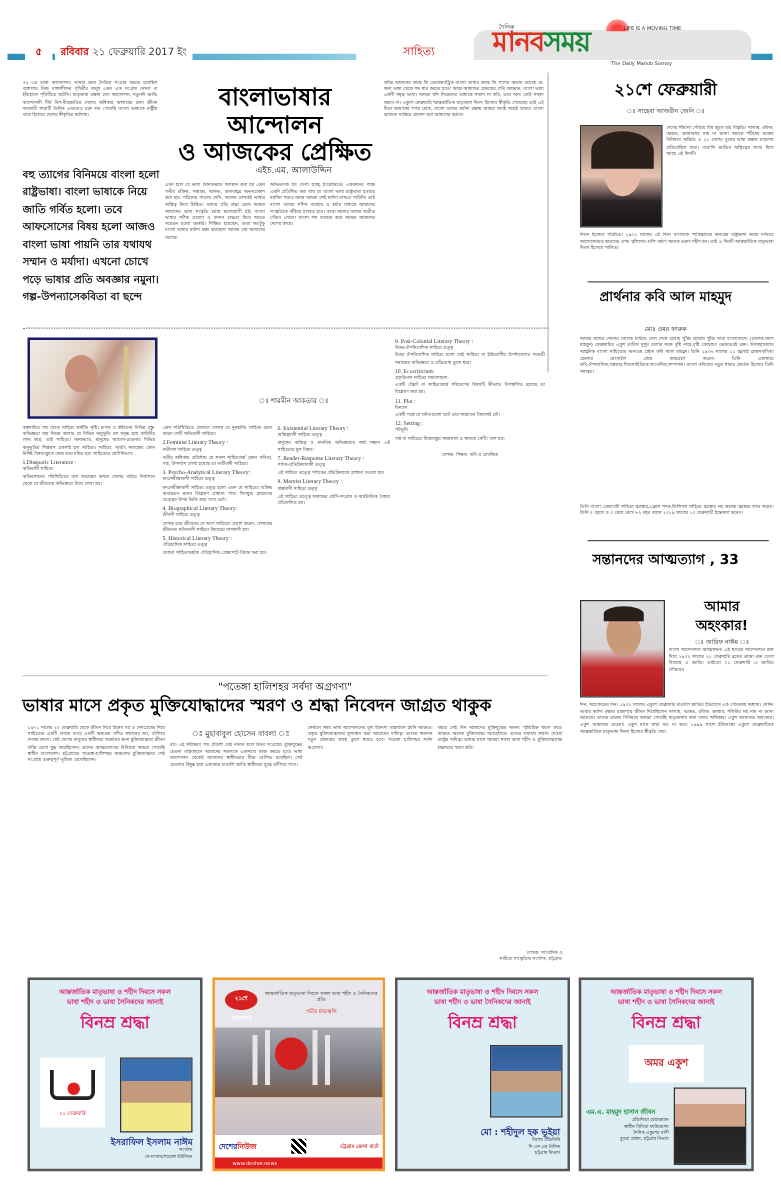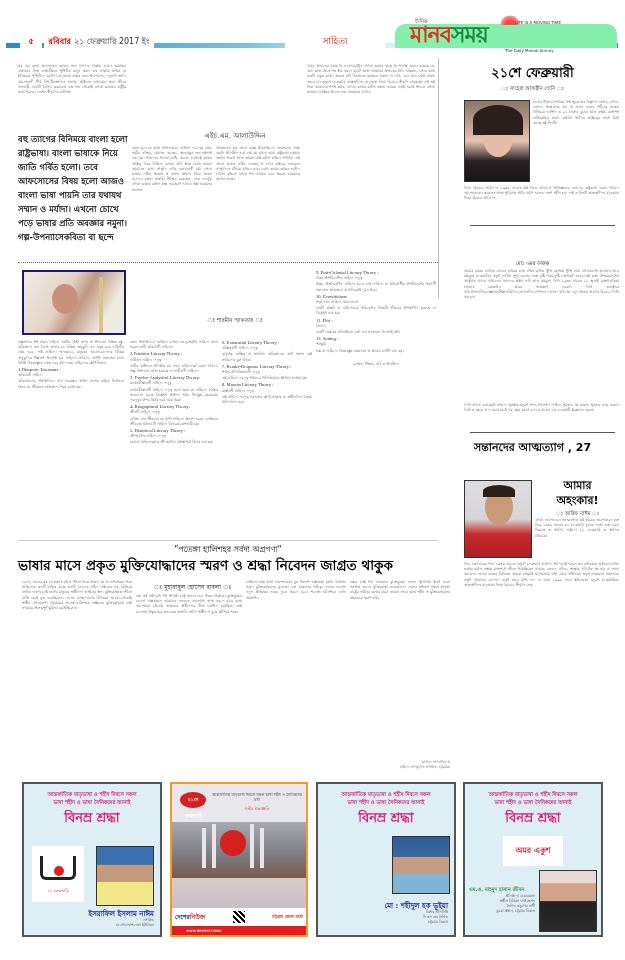--- a/index.html
+++ b/index.html
@@ -6,21 +6,21 @@
 html,body{width:625px;height:960px;background:#fff;overflow:hidden}
 body{font-family:"DejaVu Sans",sans-serif;color:#111;position:relative}
 .abs{position:absolute}
 .hdr{left:0;top:22px;width:625px;height:30px}
 .hdr-line{left:6px;top:43px;width:612px;height:5px;background:linear-gradient(90deg,#2a8fb8,#7cc4de 40%,#e9f6fb 60%,#2a8fb8)}
 .hdr-pill{background:#fff;border-radius:10px 10px 0 0;height:22px;top:30px;font-size:8px;display:flex;align-items:center;justify-content:center}
 .pg{left:20px;width:22px;color:#c00;font-weight:bold}
 .date{left:44px;width:110px;color:#c00}
 .date b{color:#c00;margin-right:3px}
 .sec{left:285px;width:100px;color:#c00;font-size:9px}
-.logo{left:395px;top:24px;width:222px;height:24px;background:#86efac;border-radius:10px 10px 0 0}
+.logo{left:379px;top:24px;width:222px;height:24px;background:#e5e5e5;border-radius:10px 10px 0 0}
 .logo-main{position:absolute;left:15px;top:-2px;font-size:22px;font-weight:bold;color:#d32;letter-spacing:-1px;line-height:26px}
 .logo-main span{color:#1a8a3a}
 .logo-sub{position:absolute;left:110px;top:24px;font-size:4px;color:#333}
 .logo-dainik{position:absolute;left:20px;top:-6px;font-size:5px;color:#333}
 .logo-tag{position:absolute;left:120px;top:-4px;font-size:4px;color:#333}
 .logo-sun{position:absolute;left:104px;top:-10px;width:22px;height:11px;border-radius:22px 22px 0 0;background:radial-gradient(circle at 50% 100%,#f44 30%,#f99 60%,transparent 62%)}
 .txt{font-size:3.6px;line-height:5.2px;color:#333;text-align:justify;overflow:hidden}
 .txt p{margin-bottom:1px}
 .lede{font-size:8.4px;line-height:14px;color:#111;font-weight:bold}
 .headline{font-weight:bold;text-align:center;color:#000;line-height:1.15}
@@ -50,38 +50,41 @@
   <div class="logo-sun"></div>
   <div class="logo-dainik">দৈনিক</div>
   <div class="logo-tag">LIFE IS A MOVING TIME</div>
   <div class="logo-main"><b>মানব</b><span>সময়</span></div>
   <div class="logo-sub">The Daily Manob Somoy</div>
 </div>
 
 <div class="abs txt" style="left:18px;top:64px;width:108px;height:60px">৫২ এর ভাষা আন্দোলন। ভাষার জন্য নৈতিক সংগ্রাম করতে হয়েছিল বাঙ্গালার নিজ বাঙ্গালীদের পৃথিবীর মানুষ এমন এক সংগ্রাম দেখল বা ইতিহাসে পৃথিবীতে ঘটেনি। মাতৃভাষা রক্ষায় যেন আন্দোলন, নতুনদি জাতি আন্দোলনী শীর্ষ বিশ-বীরজাতির দেশের অধিকার আদায়ের জন্য জীবন দানকারী সারাটি দৈনিক এভাবেও রক্ত দান পেয়েছি বাংলা ভাষাকে রাষ্ট্রীয় ভাষা হিসেবে দেশের স্বীকৃতির মর্যাদায়।</div>
 <div class="abs lede" style="left:18px;top:132px;width:110px;height:110px;overflow:hidden">বহু ত্যাগের বিনিময়ে বাংলা হলো রাষ্ট্রভাষা। বাংলা ভাষাকে নিয়ে জাতি গর্বিত হলো। তবে আফসোসের বিষয় হলো আজও বাংলা ভাষা পায়নি তার যথাযথ সম্মান ও মর্যাদা। এখনো চোখে পড়ে ভাষার প্রতি অবজ্ঞার নমুনা। গল্প-উপন্যাসেকবিতা বা ছন্দে বানান ভুল বোলা ভাষাকে ইংরেজির সাথে গুলিয়ে নিয়ে টাকি করা হয় বাংলিশ।</div>
 <div class="abs headline" style="left:135px;top:68px;width:170px;font-size:19px">
+  <div>বাংলাভাষার আন্দোলন</div>
+  <div>ও আজকের প্রেক্ষিত</div>
 </div>
 <div class="abs byline" style="left:160px;top:130px;width:150px;font-size:7px">এইচ.এম. আলাউদ্দিন</div>
 <div class="abs txt" style="left:132px;top:146px;width:80px;height:100px">এমন হলে যে ভাষা দৈনিকভাবে অপমান করা হয় এমন গভীর রক্তিম, সামাজ, অসভ্য, জলবায়ুর অনন্যপ্রকাশ করা হয়। পত্রিকার পাতায় দেখি, অনেক লেখকই ভাষার অস্তিত্ব নিয়ে চিন্তিত। ভাষার প্রতি শ্রদ্ধা রেখে আমরা আমাদের ভাষা সংস্কৃতি চর্চায় মনোযোগী হই। বাংলা ভাষার সঠিক প্রয়োগ ও বানান শুদ্ধতা নিয়ে আরও সচেতন হওয়া জরুরি। শিক্ষিত হয়েছেন, তারা কতটুকু বাংলা ভাষার মর্যাদা রক্ষা করছেন? আবার প্রশ্ন আমাদের দেশের।</div>
 <div class="abs txt" style="left:216px;top:146px;width:84px;height:100px">অভিভাবক হয় গেলা হচ্ছে ইংরেজিতে। একজনের পক্ষে এমনি প্রতিষ্ঠিত করা যায় যে বাংলা ভাষা রাষ্ট্রভাষা হওয়ার বহুদিন পরেও আজ আমরা সেই মর্যাদা রাখতে পারিনি। তাই বাংলা ভাষার সঠিক ব্যবহার ও চর্চার মাধ্যমে আমাদের সংস্কৃতিকে বাঁচিয়ে রাখতে হবে। কথ্যে আমার ভাষার অতীত গৌরব এখনো বাংলা শব্দ ব্যবহার করে আমরা আমাদের দেশের কাছে।</div>
 <div class="abs txt" style="left:307px;top:64px;width:128px;height:183px">কবির আমাদের কাছে কি তেরকম্যাট্রিক বাংলা ভাষার কাছে কি পাশের অভাব রয়েছে যে, অন্য ভাষা থেকে শব্দ ধার করতে হবে? আজ আমাদের প্রজন্মের প্রতি আহ্বান, বাংলা ভাষা একটি সমৃদ্ধ ভাষা। আমরা যদি নিজেদের ভাষাকে সম্মান না করি, তবে অন্য কেউ সম্মান করবে না। একুশে ফেব্রুয়ারি আন্তর্জাতিক মাতৃভাষা দিবস হিসেবে স্বীকৃতি পেয়েছে। তাই এই দিনে আমাদের শপথ হোক, বাংলা ভাষার মর্যাদা রক্ষায় আমরা সবাই সচেষ্ট থাকব। বাংলা ভাষাকে সর্বস্তরে প্রচলন করা আমাদের কর্তব্য।</div>
 
 <div class="abs" style="left:438px;top:58px;width:1px;height:240px;border-left:1px solid #bbb"></div>
 <div class="abs headline" style="left:445px;top:66px;width:175px;font-size:13px">২১শে ফেব্রুয়ারী</div>
 <div class="abs byline" style="left:445px;top:85px;width:175px;font-size:5px">ঃ সাহেবা আজরীন জেনি ঃ</div>
 <div class="abs photo" style="left:464px;top:100px;width:66px;height:82px;background:linear-gradient(180deg,#8a7468 0%,#c9a898 35%,#e8c4b4 50%,#2a2226 75%,#181416 100%)">
   <div style="position:absolute;left:18px;top:16px;width:30px;height:40px;border-radius:50%;background:#e6bba8"></div>
   <div style="position:absolute;left:8px;top:4px;width:50px;height:30px;border-radius:50% 50% 0 0;background:#2b1f1c"></div>
 </div>
 <div class="abs txt" style="left:533px;top:100px;width:86px;height:84px">দেশের সীমানা পেরিয়ে বিশ্ব জুড়ে যার বিস্তৃতি। সালাম, রফিক, বরকত, জব্বারসহ নাম না জানা অনেক শহীদের রক্তের বিনিময়ে অর্জিত এ ২১ দেশের বুকের ভাষা রক্ষায় রাজপথ রাঙিয়েছিল যারা। বাঙালি জাতির অস্তিত্বের সাথে মিশে আছে এই দিনটি।</div>
 <div class="abs txt" style="left:464px;top:186px;width:155px;height:30px">দিবস হিসেবে পরিচিত। ১৯৫২ সালের এই দিনে বাংলাকে পাকিস্তানের অন্যতম রাষ্ট্রভাষা করার দাবিতে আন্দোলনরত ছাত্রদের ওপর পুলিশের গুলি বর্ষণে অনেক তরুণ শহীদ হন। তাই এ দিনটি আন্তর্জাতিক মাতৃভাষা দিবস হিসেবে পালিত।</div>
 <div class="abs rule" style="left:470px;top:225px;width:145px"></div>
 
 <div class="abs headline" style="left:445px;top:231px;width:175px;font-size:10.5px;line-height:14px">
+  <div>প্রার্থনার কবি আল মাহমুদ</div>
 </div>
 <div class="abs byline" style="left:445px;top:260px;width:175px;font-size:5px">মোঃ ওমর ফারুক</div>
 <div class="abs txt" style="left:464px;top:269px;width:155px;height:130px">আমার মায়ের সোনার নোলক হারিয়ে গেল শেষে হেথায় খুঁজি হোথায় খুঁজি সারা বাংলাদেশে। (নোলক,আল মাহমুদ) ফেব্রুয়ারির একুশ তারিখ দুপুর বেলার অক্ত বৃষ্টি নামে,বৃষ্টি কোথায়? বরকতেরই রক্ত। উপমহাদেশের আধুনিক বাংলা সাহিত্যের অন্যতম প্রধান কবি আল মাহমুদ। তিনি ১৯৩৬ সালের ১১ জুলাই ব্রাহ্মণবাড়িয়া জেলার মোড়াইল গ্রামে জন্মগ্রহণ করেন। তিনি একাধারে কবি,ঔপন্যাসিক,গল্পকার,শিশুসাহিত্যিক,সাংবাদিক,সম্পাদক। বাংলা কবিতায় নতুন ধারার প্রবর্তক হিসেবে তিনি সমাদৃত।</div>
 <div class="abs txt" style="left:464px;top:403px;width:155px;height:26px">তিনি বাংলা একাডেমী সাহিত্য পুরস্কার,একুশে পদক,ফিলিপস সাহিত্য পুরস্কার সহ অনেক পুরস্কার লাভ করেন। তিনি ৫ ছেলে ও ৩ মেয়ে রেখে ৮২ বছর বয়সে ২০১৯ সালের ১৫ ফেব্রুয়ারী ইন্তেকাল করেন।</div>
 <div class="abs rule" style="left:470px;top:432px;width:145px"></div>
 
 <div class="abs drule" style="left:18px;top:262px;width:420px"></div>
 
 <div class="abs photo" style="left:22px;top:270px;width:104px;height:65px;border:2px solid #1a1a6a;background:linear-gradient(120deg,#f1ece6 0%,#e2d2c4 40%,#c09684 55%,#f0ebe0 80%)">
   <div style="position:absolute;left:28px;top:12px;width:26px;height:30px;border-radius:50%;background:#c8907a"></div>
@@ -136,21 +139,21 @@
   <p style="font-family:'Liberation Serif',serif;font-size:4.6px">11. Plot :</p>
   <p>বিন্যাস</p>
   <p>একটি গল্পে যে ঘটনাগুলো ঘটে তার সাজানো বিন্যাসই প্লট।</p>
   <p style="font-family:'Liberation Serif',serif;font-size:4.6px">12. Setting :</p>
   <p>পটভূমি</p>
   <p>গল্প বা সাহিত্যে বিষয়বস্তুর সময়কাল ও স্থানকে সেটিং বলা হয়।</p>
   <p style="text-align:center;margin-top:8px">লেখক: শিক্ষক, কবি ও প্রাবন্ধিক</p>
 </div>
 
 <div class="abs headline" style="left:445px;top:440px;width:175px;font-size:11px;line-height:15px">
-  <div>সন্তানদের আত্মত্যাগ , 27</div>
+  <div>সন্তানদের আত্মত্যাগ , 33</div>
 </div>
 <div class="abs photo" style="left:464px;top:480px;width:68px;height:78px;background:linear-gradient(180deg,#dcdcde 0%,#d8d4d6 50%,#c42a2a 70%,#b01e22 100%)">
   <div style="position:absolute;left:20px;top:8px;width:28px;height:36px;border-radius:50%;background:#c89a7a"></div>
   <div style="position:absolute;left:18px;top:4px;width:32px;height:12px;border-radius:50% 50% 0 0;background:#2a1e18"></div>
 </div>
 <div class="abs headline" style="left:535px;top:478px;width:85px;font-size:11px;line-height:15px">
   <div>আমার</div>
   <div>অহংকার!</div>
 </div>
 <div class="abs byline" style="left:535px;top:510px;width:85px;font-size:5px">ঃ আরিফ নাঈম ঃ</div>

